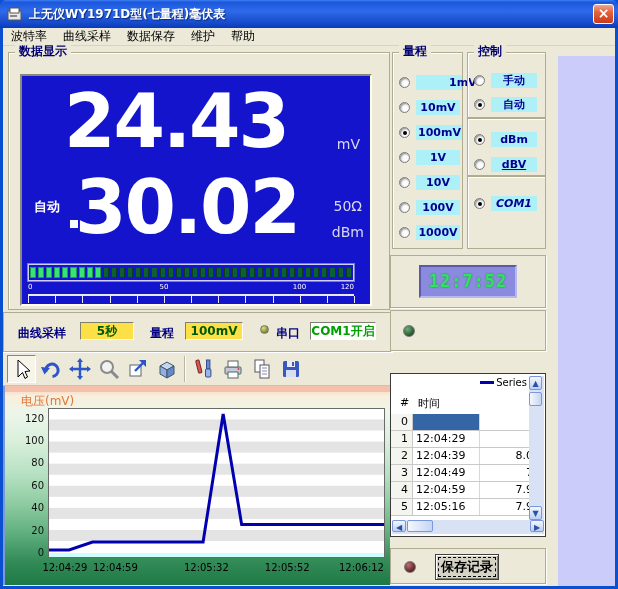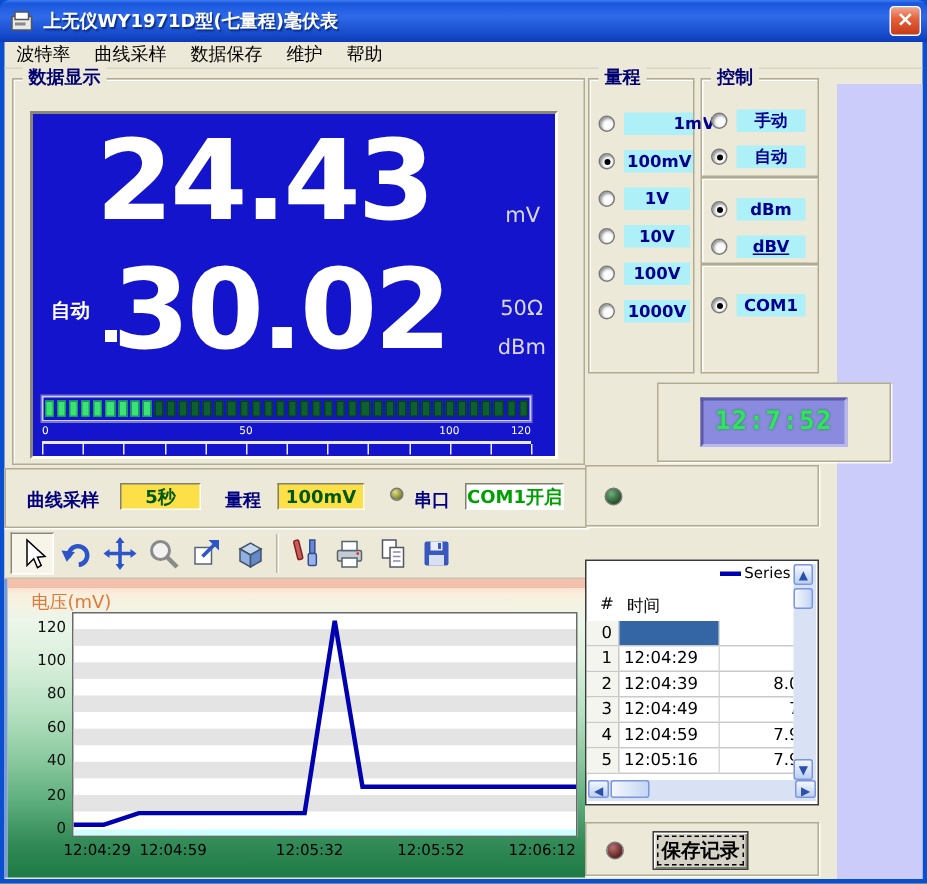--- a/index.html
+++ b/index.html
@@ -229,20 +229,24 @@
       <span class="fld white" style="left:306px;top:9px;width:66px;">COM1开启</span>
     </div>
 
     <div class="groupbox" id="range-box" style="left:389px;top:6px;width:71px;height:197px;padding-top:17px;">
       <span class="group-label">量程</span>
     <div class="radio-row" style="height: 25px;">
           <div class="radio"></div>
           <div class="chip" style="min-width: 44px; padding-left: 33px;">1mV</div>
         </div>
         <div class="radio-row" style="height: 25px;">
+          <div class="radio"></div>
+          <div class="chip" style="min-width: 44px;">10mV</div>
+        </div>
+        <div class="radio-row" style="height: 25px;">
           <div class="radio sel"></div>
           <div class="chip" style="min-width: 44px;">100mV</div>
         </div>
         <div class="radio-row" style="height: 25px;">
           <div class="radio"></div>
           <div class="chip" style="min-width: 44px;">1V</div>
         </div>
         <div class="radio-row" style="height: 25px;">
           <div class="radio"></div>
           <div class="chip" style="min-width: 44px;">10V</div>
@@ -271,28 +275,28 @@
     <div class="groupbox" id="unit-box" style="left:464px;top:72px;width:79px;height:58px;padding-top:8px;">
         <div class="radio-row" style="height: 25px;">
           <div class="radio sel"></div>
           <div class="chip" style="min-width: 46px;">dBm</div>
         </div>
         <div class="radio-row" style="height: 25px;">
           <div class="radio"></div>
           <div class="chip" style="min-width: 46px; text-decoration: underline;">dBV</div>
         </div>
       </div>
-    <div class="groupbox" id="port-box" style="left:464px;top:130px;width:79px;height:73px;padding-top:12px;">
+    <div class="groupbox" id="port-box" style="left:464px;top:130px;width:79px;height:73px;padding-top:12px;font-style:italic;">
         <div class="radio-row" style="height: 29px;">
           <div class="radio sel"></div>
           <div class="chip" style="min-width: 46px;">COM1</div>
         </div>
       </div>
 
-    <div class="clock-panel etched" style="left:387px;top:209px;width:156px;height:53px;margin-left:48px;">
+    <div class="clock-panel etched" style="left:387px;top:209px;width:156px;height:53px;">
       <div class="clock-lcd">12:7:52</div>
     </div>
 
     <div class="test-panel etched" style="left:387px;top:264px;width:156px;height:41px;">
       <span class="led dkgreen" style="left:12px;top:14px;width:12px;height:12px;"></span>
     </div>
 
     <div class="toolbar">
         <div class="tool-btn pressed">
           <svg width="24" height="24" viewBox="0 0 24 24">

